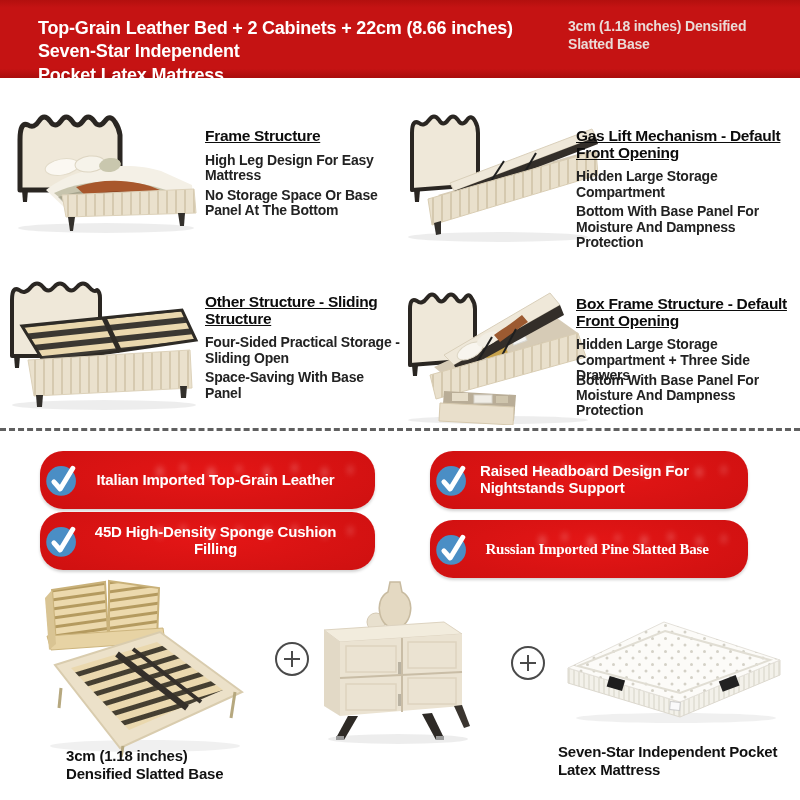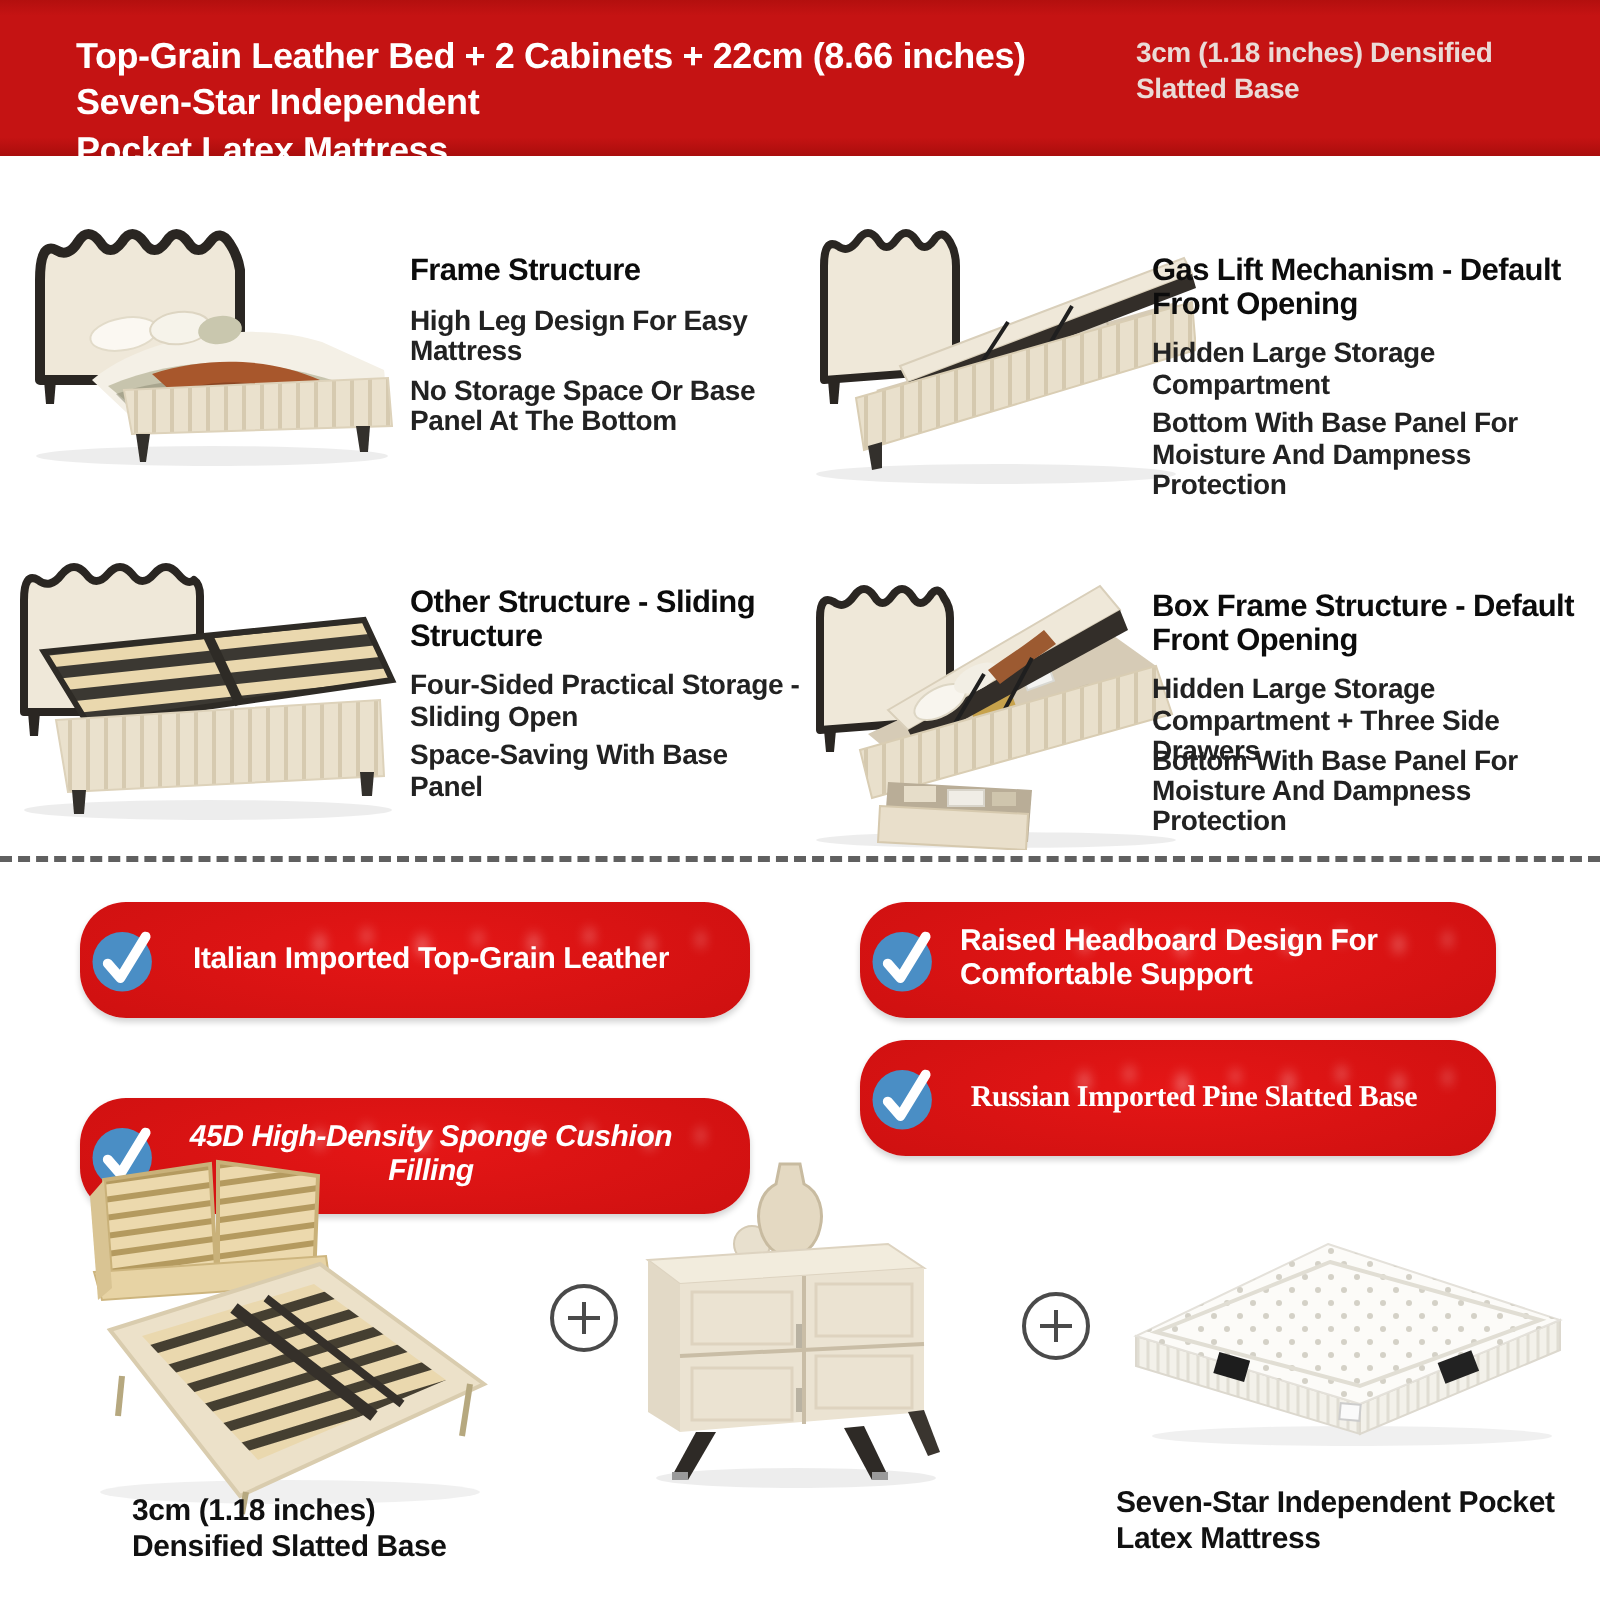--- a/index.html
+++ b/index.html
@@ -10,21 +10,21 @@
   .banner{position:absolute;left:0;top:0;width:800px;height:78px;
           background:linear-gradient(180deg,#b30f0e 0%,#c51313 10%,#c51313 88%,#a90d0c 100%);}
   .banner .t-left{position:absolute;left:38px;top:17px;width:525px;color:#ffffff;
           font-size:18px;font-weight:bold;line-height:1.3;letter-spacing:-0.2px;white-space:pre-line;}
   .banner .t-right{position:absolute;left:568px;top:17px;width:210px;color:#eadbd7;
           font-size:14px;font-weight:bold;line-height:1.3;letter-spacing:-0.2px;white-space:pre-line;}
 
   
   .qtext{position:absolute;color:#1f1f1f;}
   .qtext h3{margin:0 0 8px 0;font-size:15.5px;font-weight:bold;color:#0c0c0c;
-            line-height:1.08;letter-spacing:-0.3px;white-space:pre-line;}
+            line-height:1.08;letter-spacing:-0.3px;white-space:pre-line;text-decoration:underline;}
   .qtext p{margin:0 0 4px 0;font-size:14px;font-weight:bold;color:#222222;
             line-height:1.1;letter-spacing:-0.2px;white-space:pre-line;}
   .qtext p.overlap{margin-top:-15px;}
   .q1{left:205px;top:128px;width:200px;}
   .q2{left:576px;top:128px;width:228px;}
   .q3{left:205px;top:294px;width:205px;}
   .q4{left:576px;top:296px;width:228px;}
   .photo{position:absolute;}
 
   
@@ -45,21 +45,21 @@
          radial-gradient(6px 11px at 6% 52%,#ffffff 0%,transparent 65%),
          radial-gradient(5px 9px at 17% 40%,#fff3f0 0%,transparent 65%),
          radial-gradient(7px 12px at 30% 56%,#ffffff 0%,transparent 65%),
          radial-gradient(5px 8px at 43% 44%,#ffeaea 0%,transparent 65%),
          radial-gradient(6px 11px at 56% 52%,#ffffff 0%,transparent 65%),
          radial-gradient(5px 9px at 69% 40%,#ffffff 0%,transparent 65%),
          radial-gradient(6px 10px at 83% 54%,#fff0ec 0%,transparent 65%),
          radial-gradient(4px 9px at 95% 46%,#ffffff 0%,transparent 65%);}
   .b1{left:40px;top:451px;width:335px;}
   .b2{left:430px;top:451px;width:318px;}
-  .b3{left:40px;top:549px;width:335px;font-style:italic;}
+  .b3{left:40px;top:512px;width:335px;}
   .b4{left:430px;top:520px;width:318px;font-family:Liberation Serif, serif;}
 
   
   .plus{position:absolute;width:36px;height:36px;}
   .blabel{position:absolute;font-size:15px;font-weight:bold;color:#111111;line-height:1.18;
           letter-spacing:-0.2px;white-space:pre-line;}
   .l1{left:66px;top:747px;width:180px;}
   .l2{left:318px;top:800px;width:164px;text-align:center;}
   .l3{left:558px;top:743px;width:238px;}
 </style>
@@ -232,21 +232,21 @@
     <div class="lbl">Italian Imported Top-Grain Leather</div>
   </div>
 
   <div class="badge b2">
     <svg width="36" height="36" viewBox="0 0 40 40">
       <circle cx="19" cy="21" r="16.5" fill="#4a8ec5"></circle>
       <path d="M11,22 L18,30 L32,7" fill="none" stroke="#ffffff" stroke-width="5.5" stroke-linecap="round" stroke-linejoin="round"></path>
     </svg>
     <div class="ghost"></div>
     <div class="lbl left">Raised Headboard Design For
-Comfortable Support</div>
+Nightstands Support</div>
   </div>
 
   <div class="badge b3">
     <svg width="36" height="36" viewBox="0 0 40 40">
       <circle cx="19" cy="21" r="16.5" fill="#4a8ec5"></circle>
       <path d="M11,22 L18,30 L32,7" fill="none" stroke="#ffffff" stroke-width="5.5" stroke-linecap="round" stroke-linejoin="round"></path>
     </svg>
     <div class="ghost"></div>
     <div class="lbl">45D High-Density Sponge Cushion Filling</div>
   </div>

